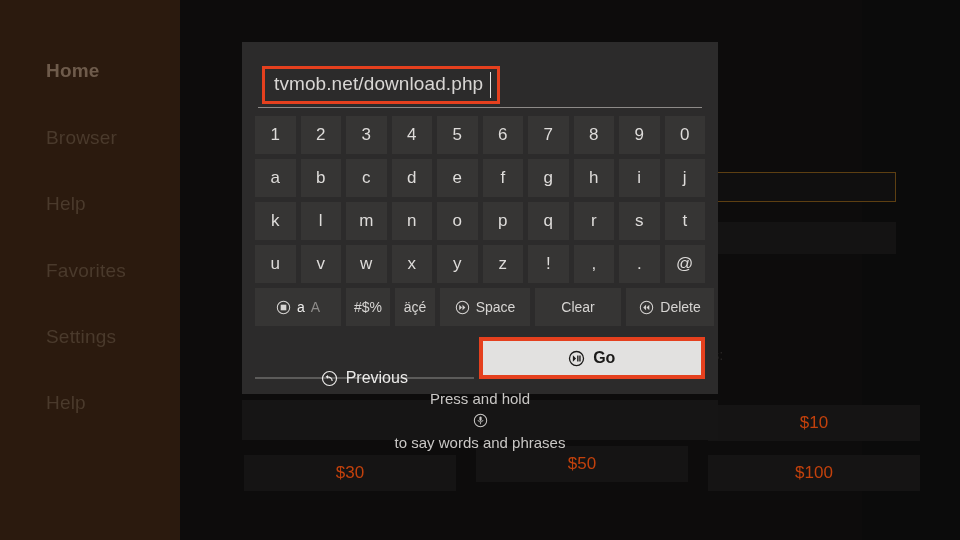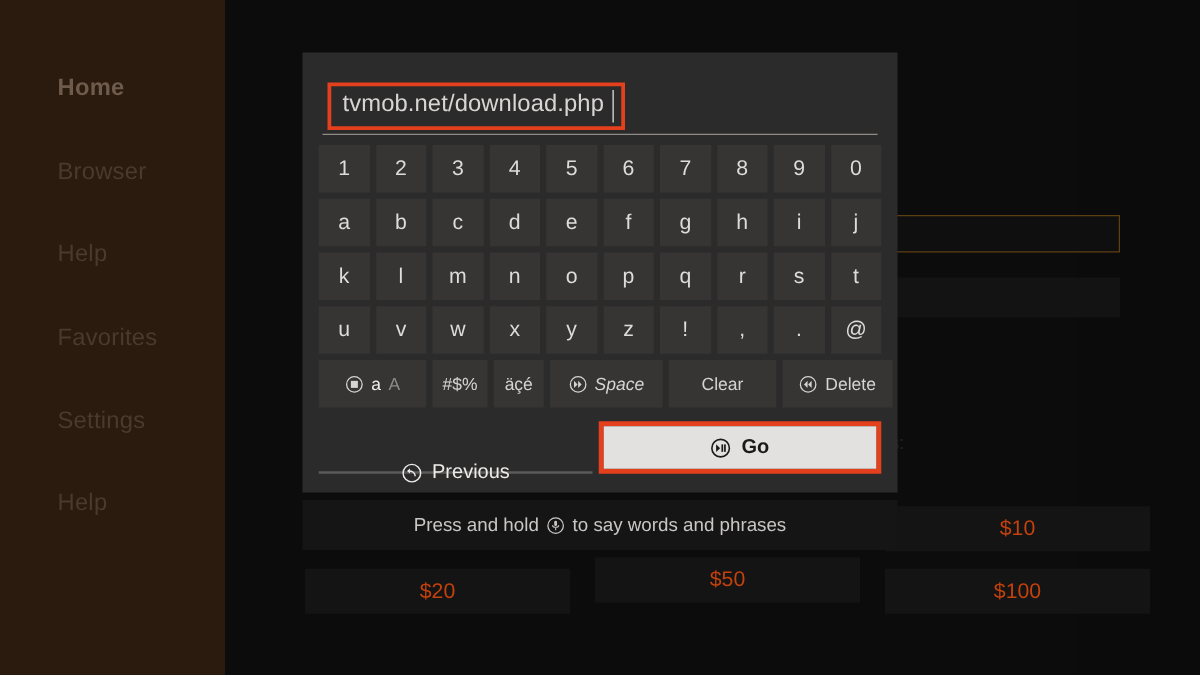--- a/index.html
+++ b/index.html
@@ -112,21 +112,21 @@
   .krow.fn { gap: 5px; }
   .key.fn {
     font-size: 14px;
     color: #d6d4d2;
     gap: 6px;
     flex: none;
   }
   .k-case  { width: 86px; }
   .k-sym   { width: 44px; }
   .k-accent{ width: 40px; }
-  .k-space { width: 90px; font-style: italic; }
+  .k-space { width: 90px; }
   .k-del   { width: 88px; }
   .k-clear { width: 86px; }
 
   .glyph { display: inline-flex; align-items: center; }
   .glyph svg { display: block; }
   .case-a { color: #efeeed; }
   .case-A { color: #8d8b89; }
 
   #action-row {
     position: absolute;
@@ -159,20 +159,21 @@
   #voice-hint {
     position: absolute;
     left: 242px; top: 400px;
     width: 476px; height: 40px;
     background: #161515;
     color: #c9c7c5;
     display: flex; align-items: center; justify-content: center;
     gap: 6px;
     font-size: 15px;
     z-index: 10;
+    flex-direction: column;
   }
 </style>
 </head>
 <body>
 
 <div id="screen">
 
   <div id="bg-layer">
 
     <div id="sidebar">
@@ -192,21 +193,21 @@
       <div class="bg-text" style="left:400px; top:346px;">ase donation buttons:</div>
       <div class="bg-text" style="left:400px; top:368px;">)</div>
 
       <div class="donate-btn" style="left:528px; top:405px; width:212px; height:36px;">
           <span>$10</span>
         </div>
       <div class="donate-btn" style="left:528px; top:455px; width:212px; height:36px;">
           <span>$100</span>
         </div>
       <div class="donate-btn" style="left:64px;  top:455px; width:212px; height:36px;">
-          <span>$20</span>
+          <span>$30</span>
         </div>
       <div class="donate-btn" style="left:296px; top:446px; width:212px; height:36px;">
           <span>$50</span>
         </div>
     </div>
   </div>
 
   <div id="kbd-dialog">
 
     <div id="url-row">

